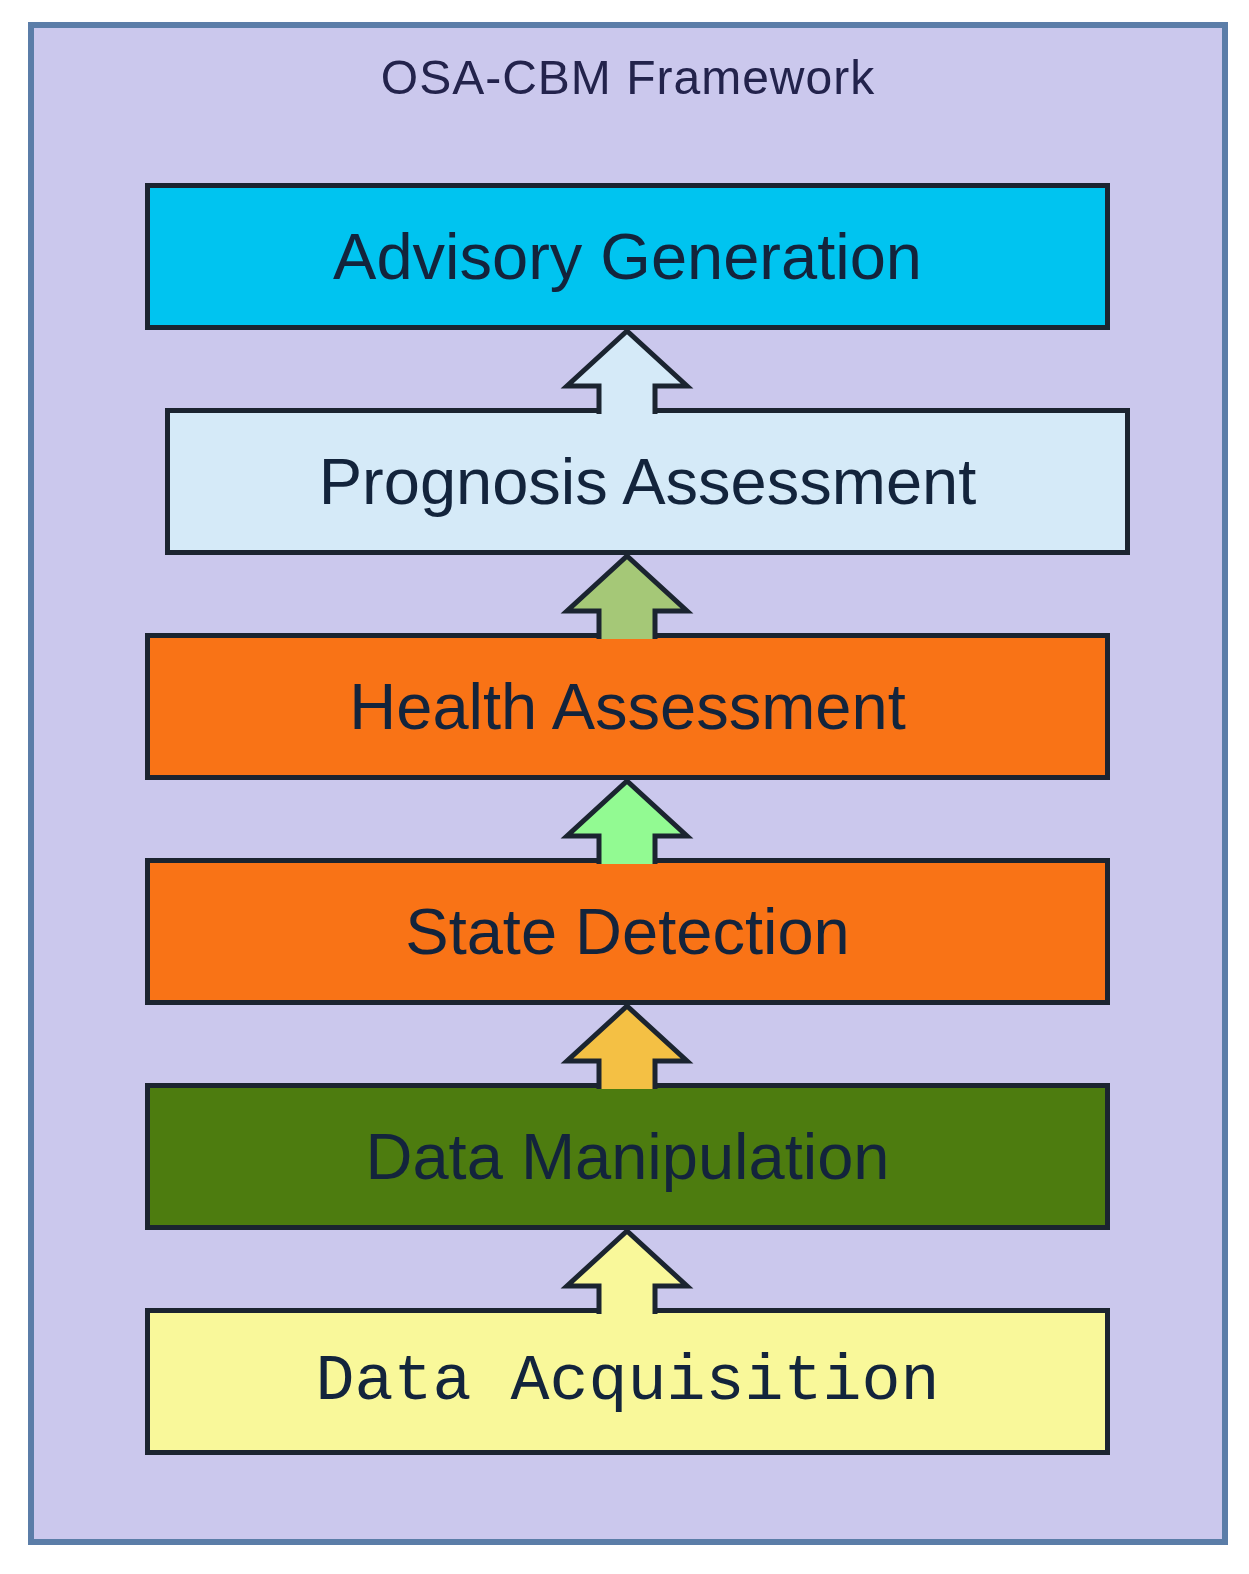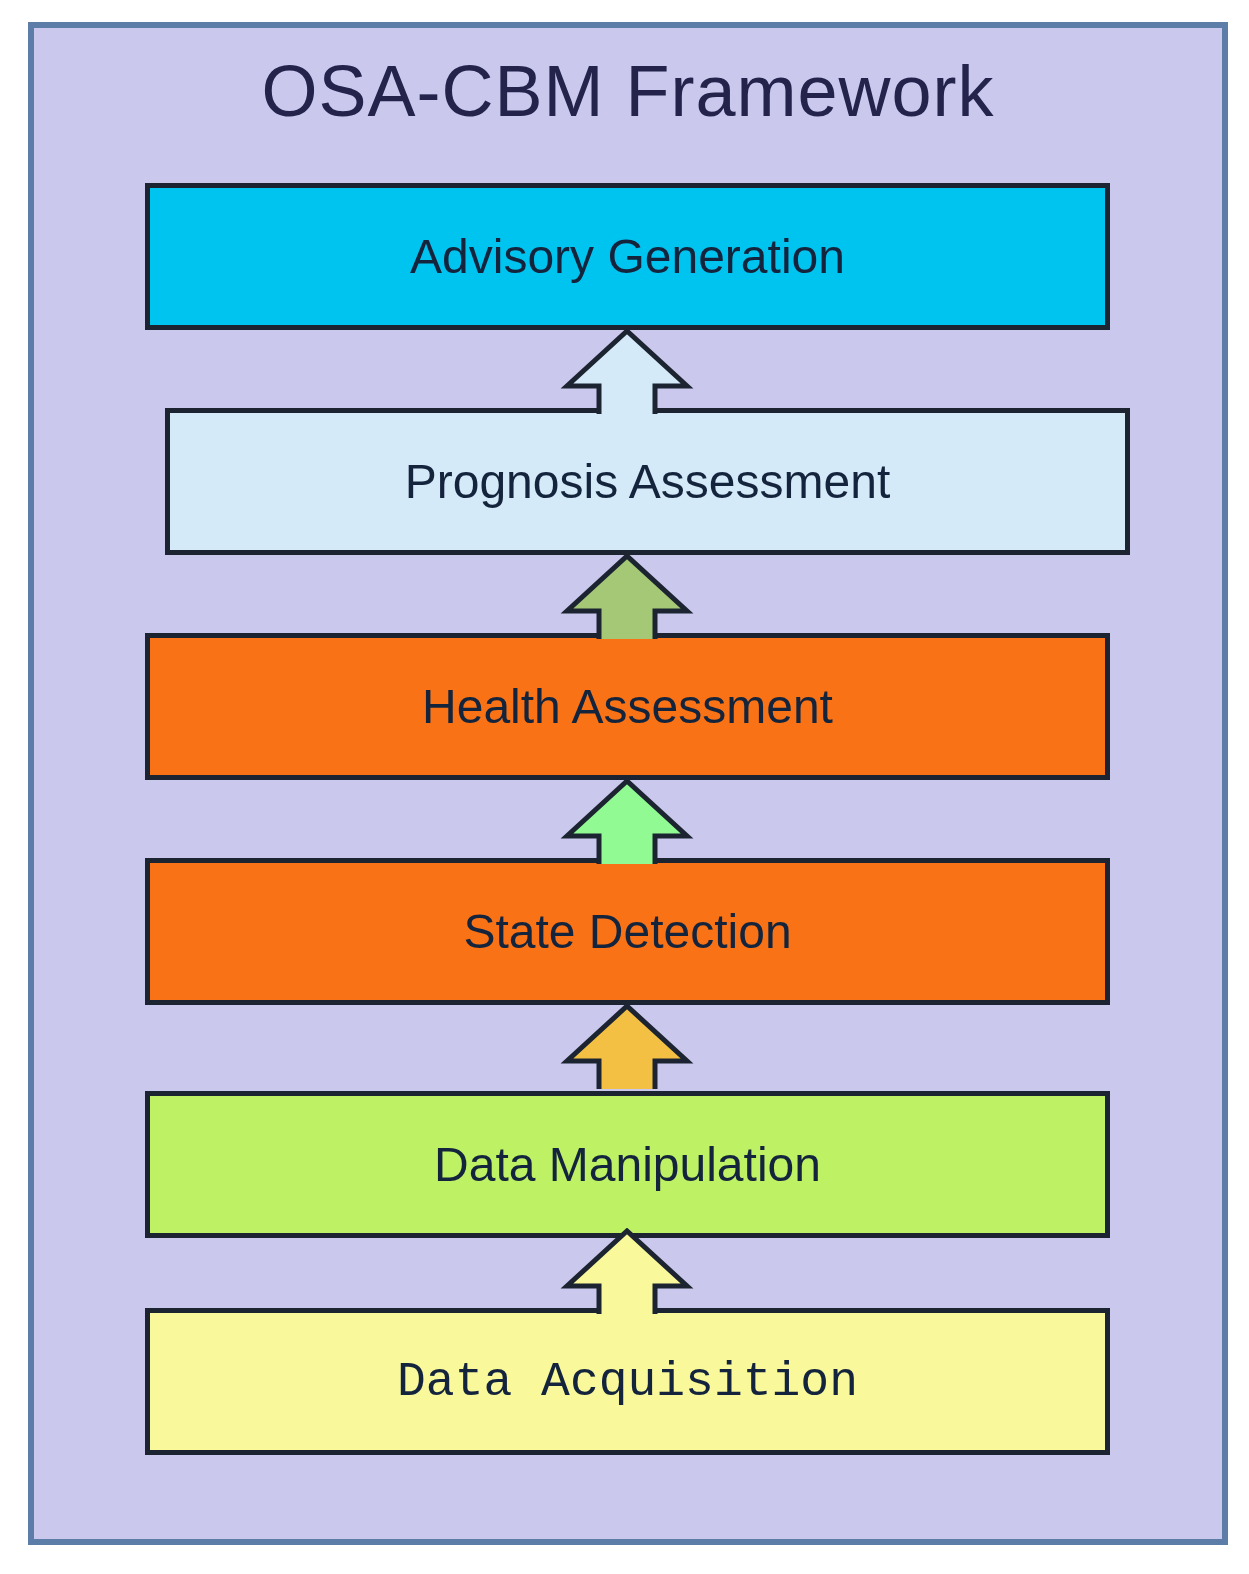--- a/index.html
+++ b/index.html
@@ -22,37 +22,37 @@
     height: 1511px;
     border: 6px solid #5b7da8;
     background: #cbc8ed;
   }
   .title {
     position: absolute;
     top: 22px;
     left: 0;
     width: 100%;
     text-align: center;
-    font-size: 72px;
+    font-size: 48px;
     letter-spacing: 1px;
     color: #23234c;
   }
   .module-box {
     position: absolute;
     left: 111px;
     width: 955px;
     height: 137px;
     border: 5px solid #1b2430;
     display: flex;
     align-items: center;
     justify-content: center;
     z-index: 1;
   }
   .module-label {
-    font-size: 48px;
+    font-size: 65px;
     color: #13243c;
     white-space: nowrap;
   }
   .box-0 { top: 155px; }
   .box-1 { top: 380px; }
   .box-2 { top: 605px; }
   .box-3 { top: 830px; }
   .box-4 { top: 1055px; }
   .box-5 { top: 1280px; }
   .arrow {
@@ -89,21 +89,21 @@
   </div>
 
   <div class="module-box box-2" style="background-color: #f97316;">
     <span class="module-label">Health Assessment</span>
   </div>
 
   <div class="module-box box-3" style="background-color: #f97316;">
     <span class="module-label">State Detection</span>
   </div>
 
-  <div class="module-box box-4" style="background-color: #bef264; margin-top: 8px;">
+  <div class="module-box box-4" style="background-color: #4d7c0f;">
     <span class="module-label">Data Manipulation</span>
   </div>
 
   <div class="module-box box-5" style="background-color: rgb(249, 248, 154); font-family: Liberation Mono, monospace;">
     <span class="module-label">Data Acquisition</span>
   </div>
 
   <svg class="arrow arrow-0" viewBox="0 0 170 86" preserveAspectRatio="none">
     <path d="M57 86 L57 58 L25 58 L85 3 L145 58 L113 58 L113 86" style="fill: rgb(213, 234, 248);"></path>
   </svg>

